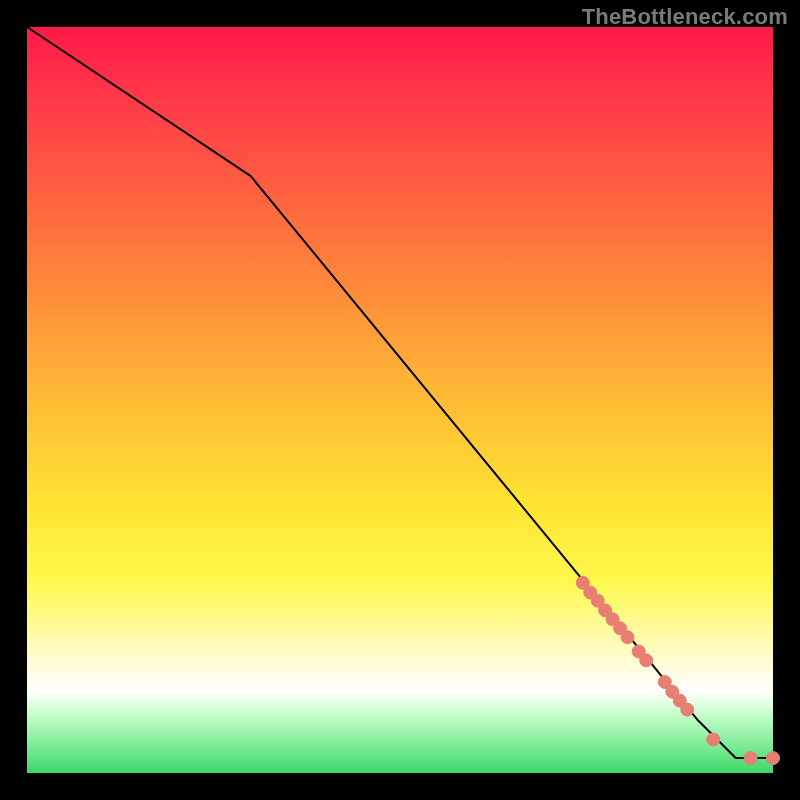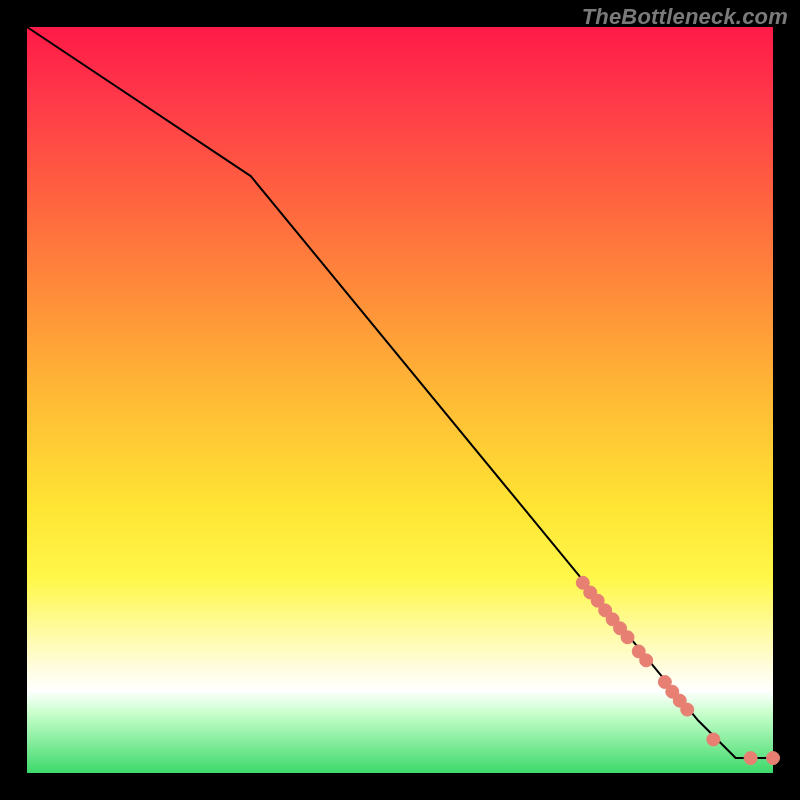--- a/index.html
+++ b/index.html
@@ -19,21 +19,20 @@
   }
   .watermark {
     position: absolute;
     top: 4px;
     right: 12px;
     color: #7a7a7a;
     font-size: 22px;
     font-weight: 600;
     letter-spacing: 0.2px;
     z-index: 5;
-    font-style: italic;
   }
   .plot {
     position: absolute;
     left: 27px;
     top: 27px;
     width: 746px;
     height: 746px;
     background: linear-gradient(to bottom,
       #ff1a47 0%,
       #ff3a49 10%,

